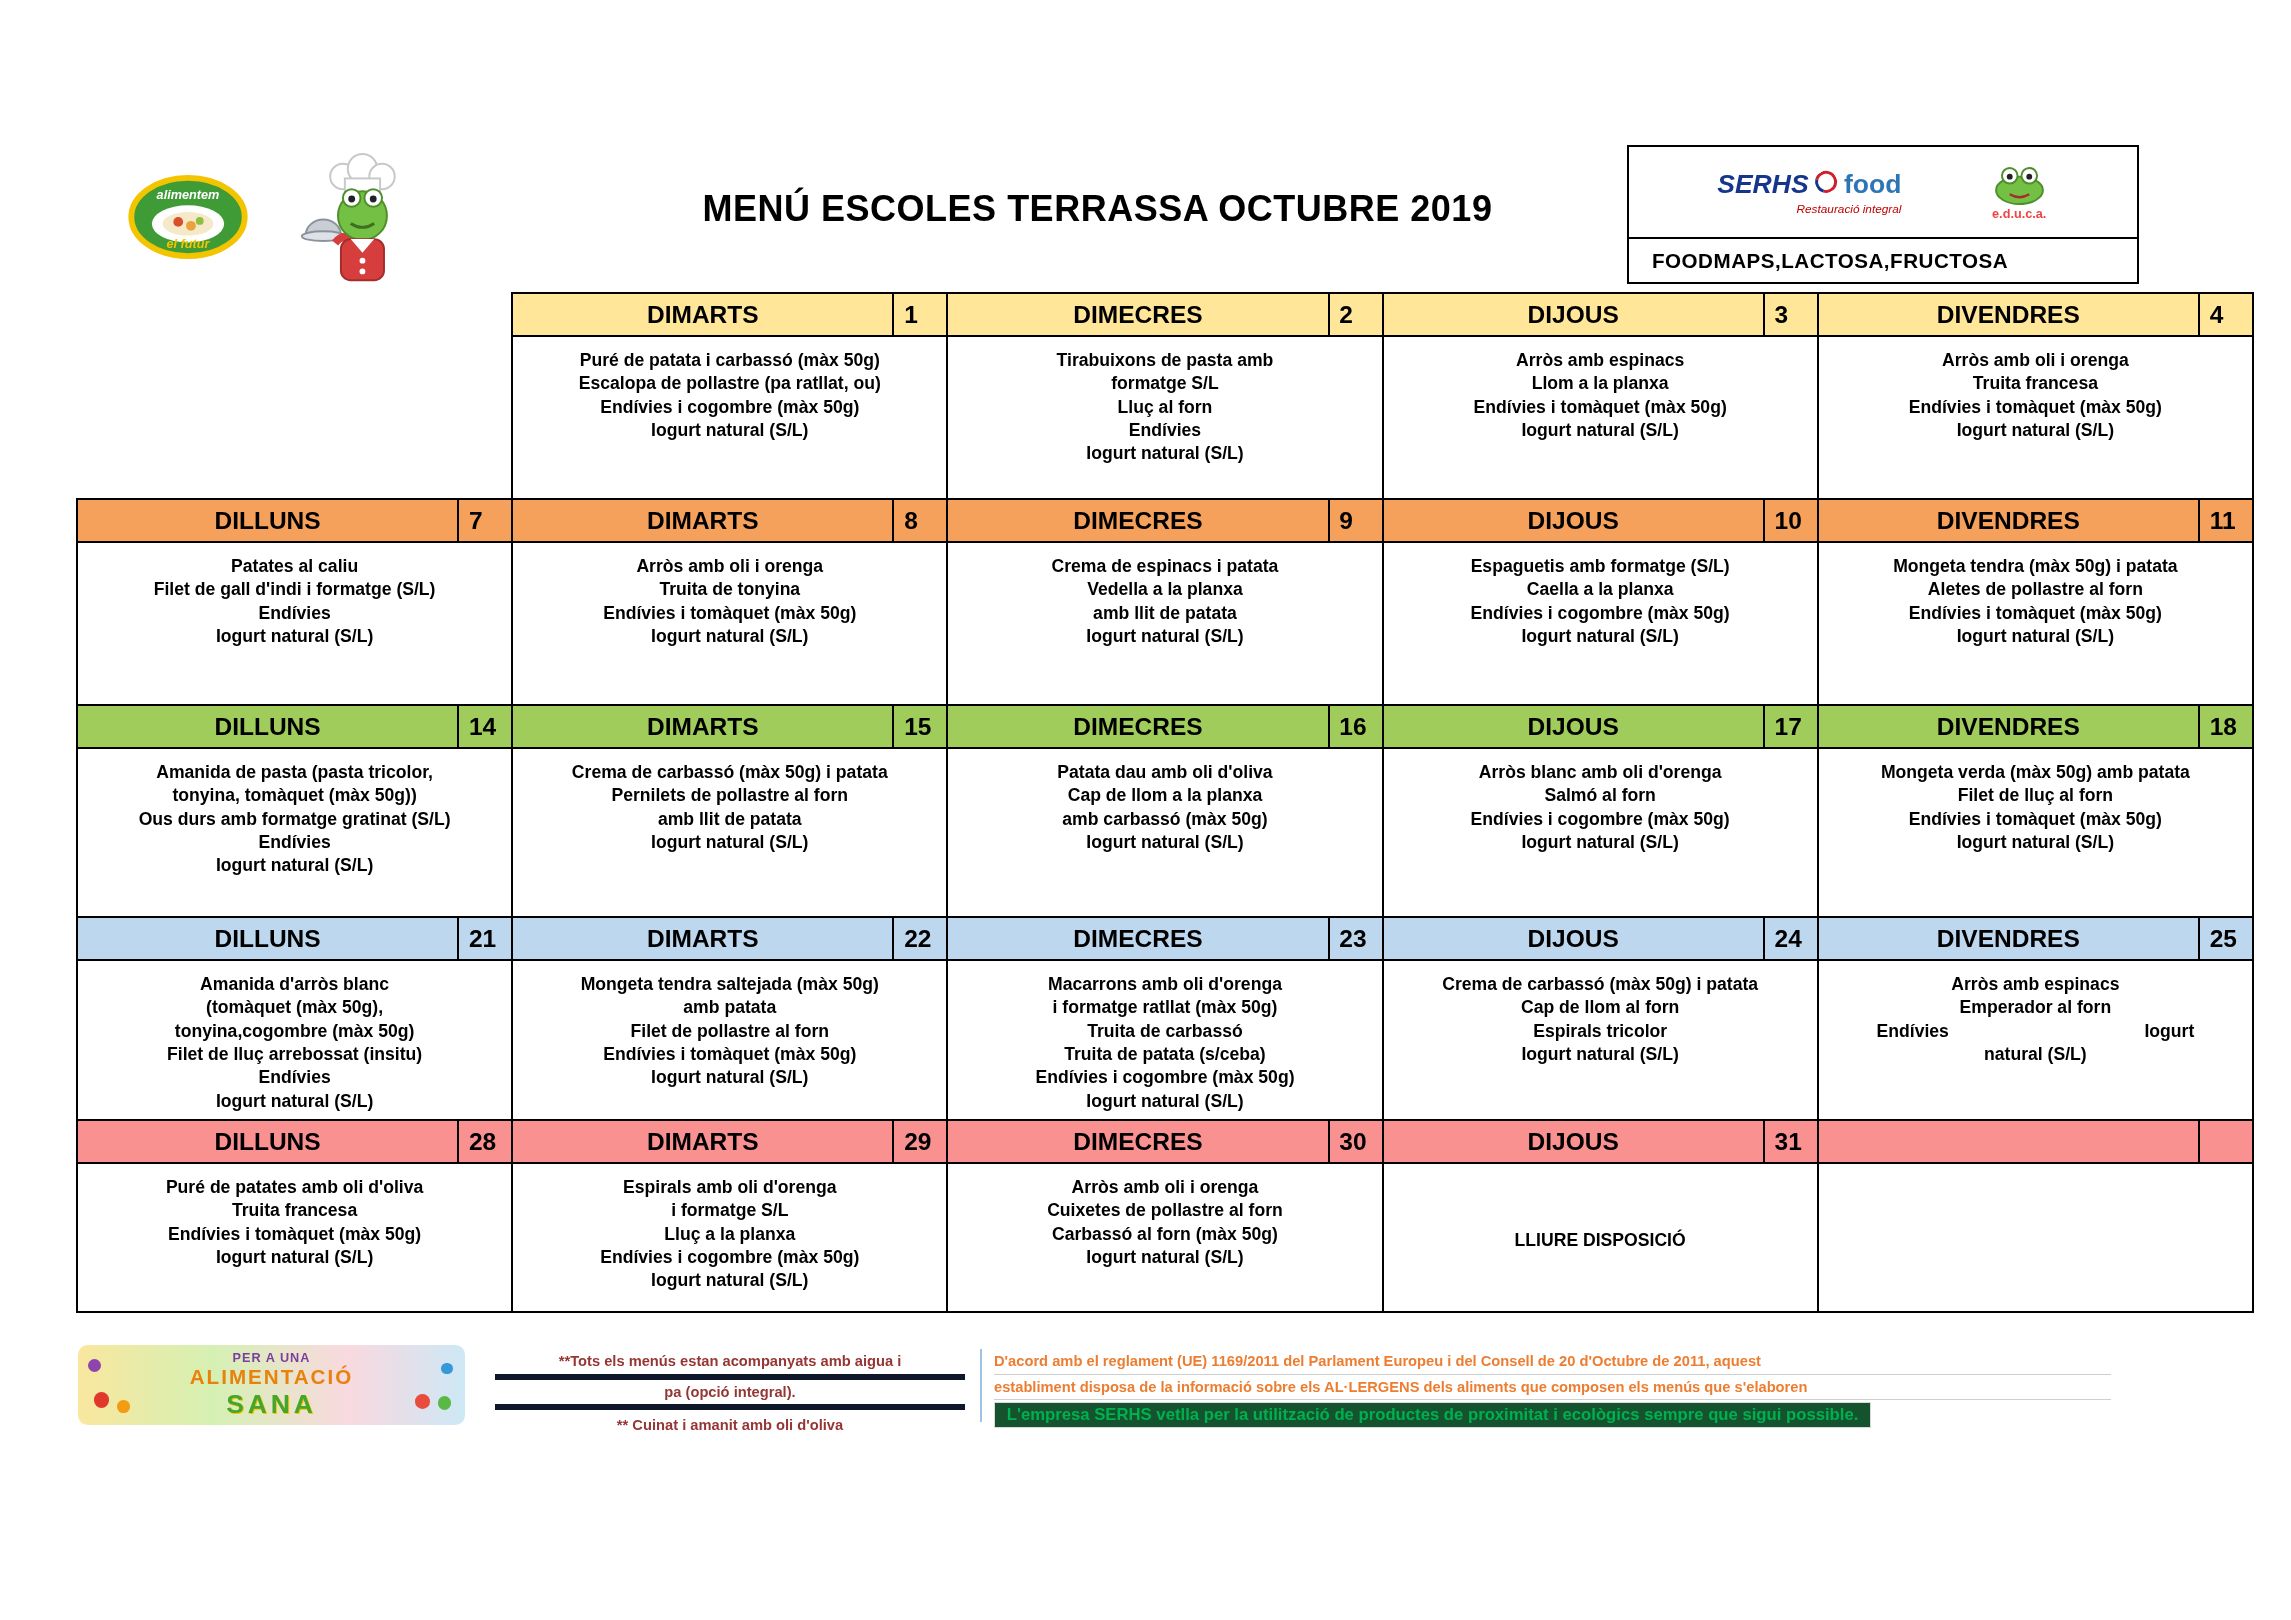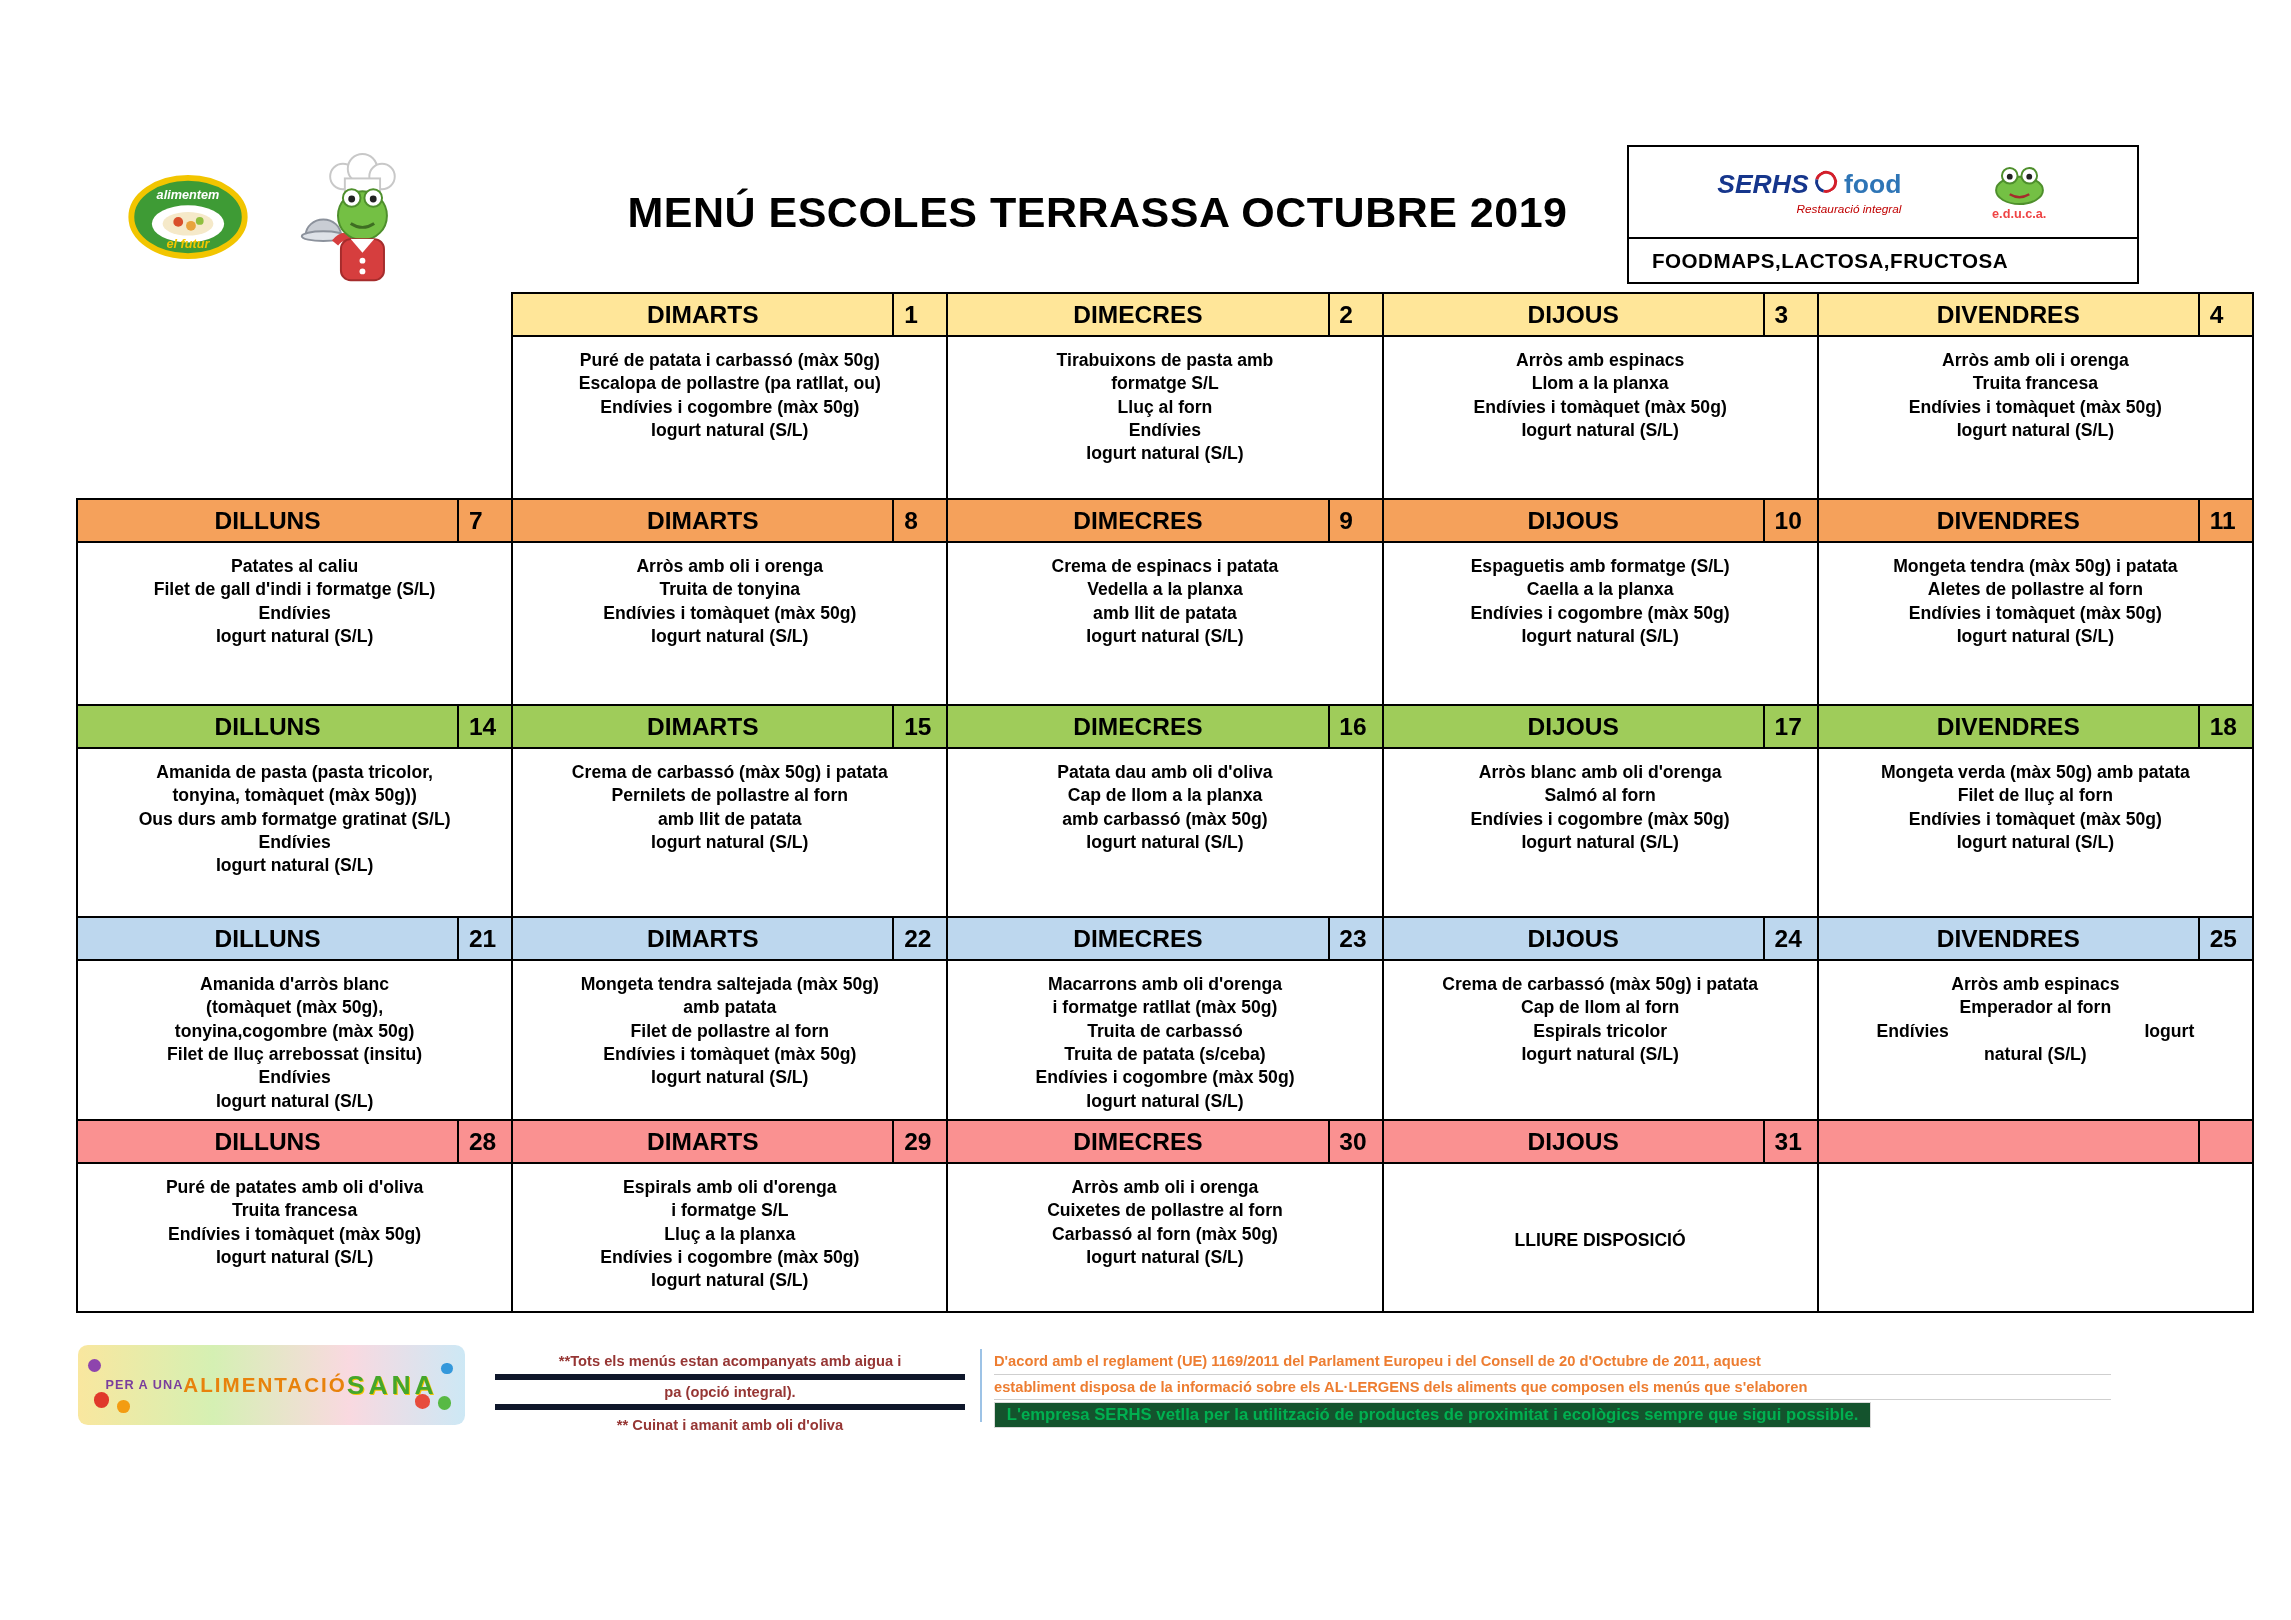--- a/index.html
+++ b/index.html
@@ -1,21 +1,21 @@
 <!DOCTYPE html>
 <html><head>
 <meta charset="utf-8">
 <style>
   html,body{margin:0;padding:0;background:#fff;}
   .page{position:relative;width:2292px;height:1620px;background:#fff;overflow:hidden;
         font-family:"Liberation Sans",sans-serif;color:#000;}
 
   
   .title{position:absolute;left:470px;top:188px;width:1255px;text-align:center;
-         font-size:43px;font-weight:bold;letter-spacing:0.5px;}
+         font-size:36px;font-weight:bold;letter-spacing:0.5px;}
   .alimentem{position:absolute;left:127px;top:174px;}
   .chef{position:absolute;left:292px;top:153px;}
 
   .infobox{position:absolute;left:1627px;top:145px;width:512px;height:139px;border:2px solid #000;
            background:#fff;box-sizing:border-box;display:flex;flex-direction:column;}
   .infobox-logos{flex:1;display:flex;align-items:center;justify-content:space-evenly;}
   .infobox-allergens{border-top:2px solid #000;height:43px;display:flex;align-items:center;
                      padding-left:23px;font-weight:bold;font-size:20.6px;letter-spacing:0.5px;}
   .serhs{display:flex;flex-direction:column;align-items:flex-start;}
   .serhs-row{display:flex;align-items:baseline;gap:6.9px;}
@@ -40,21 +40,21 @@
   td.ghost{border:none;background:transparent;}
   .w1{background:#FFE699;} .w2{background:#F5A15B;} .w3{background:#9FCC5A;}
   .w4{background:#BDD7EE;} .w5{background:#FA9191;}
   tr.trh{height:43px;}
   tr.tr1{height:163px;} tr.tr2{height:163px;} tr.tr3{height:169px;}
   tr.tr4{height:142px;} tr.tr5{height:149px;}
 
   
   .banner{position:absolute;left:78px;top:1345px;width:387px;height:80px;border-radius:9.8px;
           background:linear-gradient(90deg,#F9E79F,#D5F0B3 35%,#F9D9E0 70%,#CDE8F5);
-          display:flex;flex-direction:row;align-items:center;justify-content:center;overflow:hidden;}
+          display:flex;flex-direction:column;align-items:center;justify-content:center;overflow:hidden;}
   .banner-line1{font-size:12.7px;font-weight:bold;color:#7A3E9D;letter-spacing:1px;}
   .banner-line2{font-size:20.6px;font-weight:bold;color:#E8820C;letter-spacing:2px;}
   .banner-line3{font-size:26.5px;font-weight:bold;color:#45A62B;letter-spacing:3.9px;
                 text-shadow:1px 1px 0 #F2C500;}
   .fruit{position:absolute;border-radius:50%;}
 
   .notes{position:absolute;left:495px;top:1349px;width:470px;text-align:center;
          color:#963634;font-weight:bold;font-size:14.7px;}
   .notes-line{height:24.5px;line-height:24.5px;border-bottom:6px solid #0f172a;}
   .notes-line3{height:24.5px;line-height:24.5px;margin-top:2.9px;}

